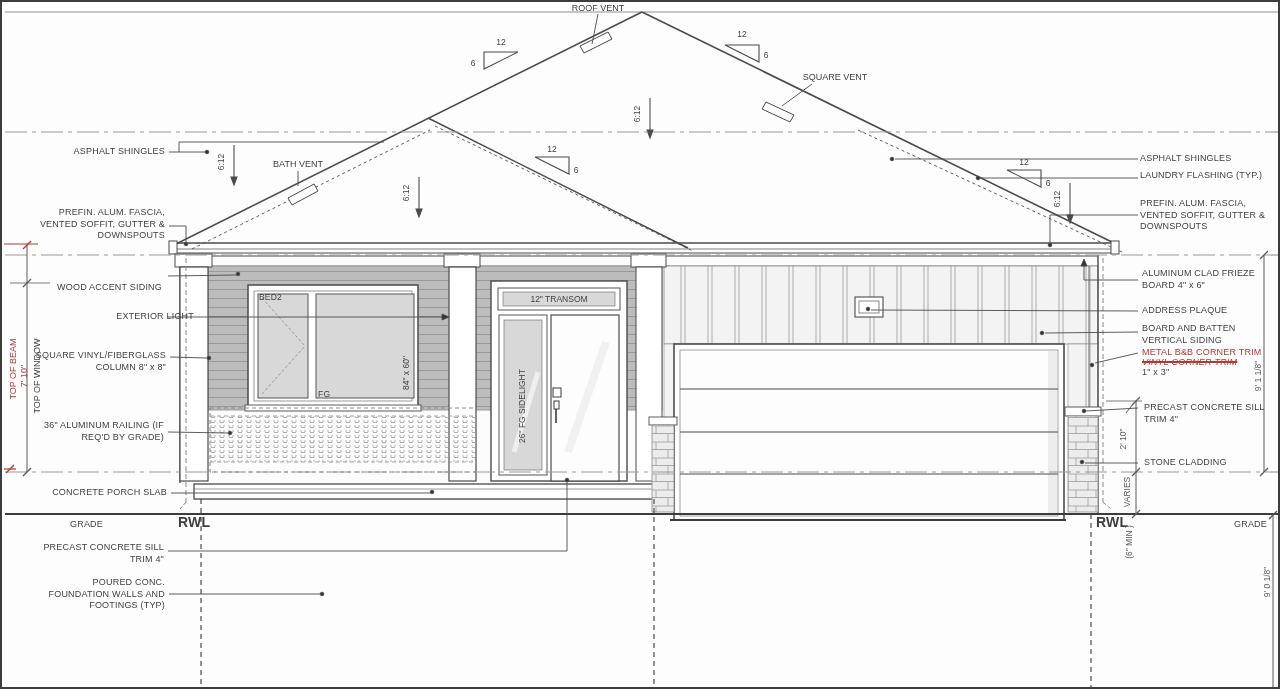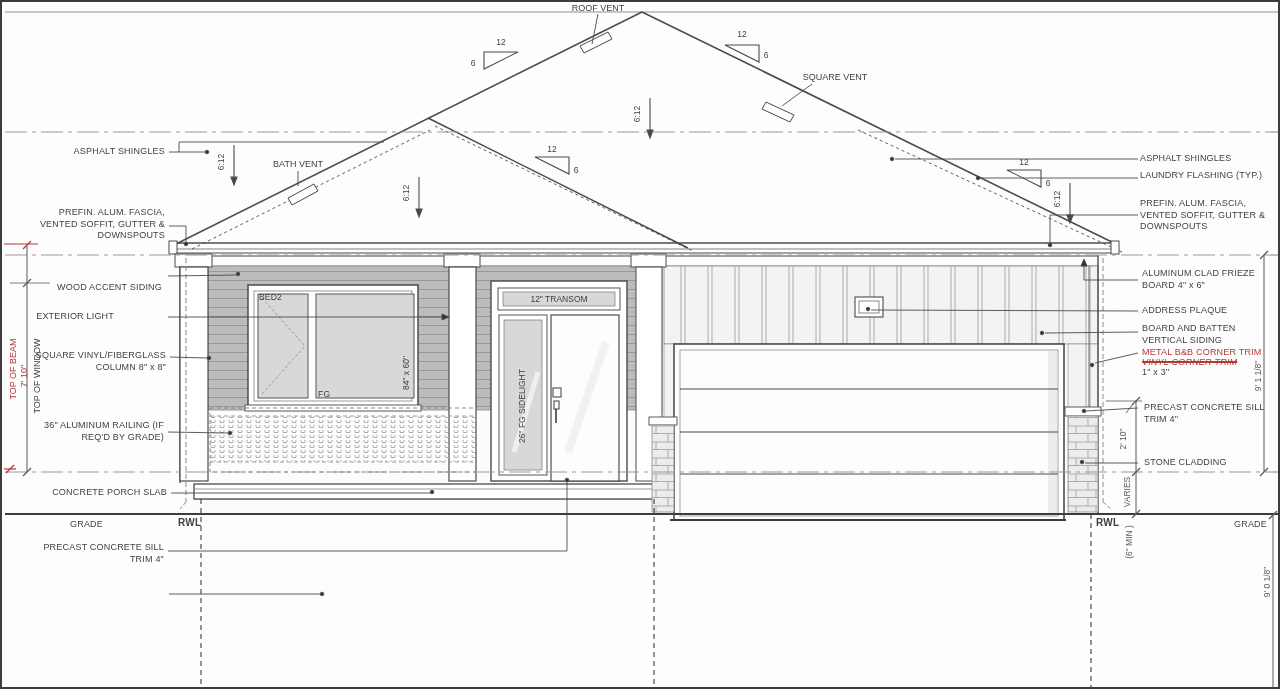--- a/index.html
+++ b/index.html
@@ -6,21 +6,21 @@
   #sheet{position:relative;width:1280px;height:689px;background:#fdfdfd;
          border:2px solid #3c3c3c;box-sizing:border-box;overflow:hidden;
          font-family:"Liberation Sans","DejaVu Sans",sans-serif;color:#3f3f3f;}
   svg{position:absolute;left:0;top:0;}
   .lbl{position:absolute;font-size:9px;line-height:11.5px;white-space:pre;letter-spacing:.2px;}
   .r{text-align:right;}
   .ctr{position:absolute;font-size:9px;white-space:nowrap;transform:translate(-50%,-50%);}
   .vt{position:absolute;font-size:9px;white-space:nowrap;transform:translate(-50%,-50%) rotate(-90deg);}
   .red{color:#b03a36;}
   .strike{text-decoration:line-through;text-decoration-thickness:2px;font-style:italic;}
-  .bold{font-weight:bold;font-size:10px;}
+  .bold{font-weight:bold;font-size:14px;}
   .dim{color:#5a5a5a;font-size:8.5px;}
   .sm{font-size:8.5px;}
 </style>
 </head>
 <body>
 
 <div id="sheet">
 
 <svg width="1280" height="689" viewBox="0 0 1280 689">
   <defs>
@@ -267,28 +267,31 @@
     <line x1="1136" y1="461" x2="1083" y2="461"></line>
         <circle cx="1080" cy="460" r="1.8"></circle>
   </g>
 </svg>
 
 <div class="lbl r" style="right:1113px;top:144px">ASPHALT SHINGLES</div>
 <div class="lbl r" style="right:1113px;top:205px">PREFIN. ALUM. FASCIA,
 VENTED SOFFIT, GUTTER &amp;
 DOWNSPOUTS</div>
 <div class="lbl r" style="right:1116px;top:280px">WOOD ACCENT SIDING</div>
-<div class="lbl r" style="right:1164px;top:309px">EXTERIOR LIGHT</div>
+<div class="lbl r" style="right:1084px;top:309px">EXTERIOR LIGHT</div>
 <div class="lbl r" style="right:1112px;top:348px">SQUARE VINYL/FIBERGLASS
 COLUMN 8" x 8"</div>
 <div class="lbl r" style="right:1114px;top:418px">36" ALUMINUM RAILING (IF
 REQ'D BY GRADE)</div>
 <div class="lbl r" style="right:1111px;top:485px">CONCRETE PORCH SLAB</div>
 <div class="lbl r" style="right:1114px;top:540px">PRECAST CONCRETE SILL
 TRIM 4"</div>
+<div class="lbl r" style="right:1113px;top:575px">POURED CONC.
+FOUNDATION WALLS AND
+FOOTINGS (TYP)</div>
 
 <div class="ctr" style="left:596px;top:6px">ROOF VENT</div>
 <div class="ctr" style="left:296px;top:162px">BATH VENT</div>
 <div class="ctr" style="left:833px;top:75px">SQUARE VENT</div>
 
 <div class="lbl" style="left:1138px;top:151px">ASPHALT SHINGLES</div>
 <div class="lbl" style="left:1138px;top:168px">LAUNDRY FLASHING (TYP.)</div>
 <div class="lbl" style="left:1138px;top:196px">PREFIN. ALUM. FASCIA,
 VENTED SOFFIT, GUTTER &amp;
 DOWNSPOUTS</div>

